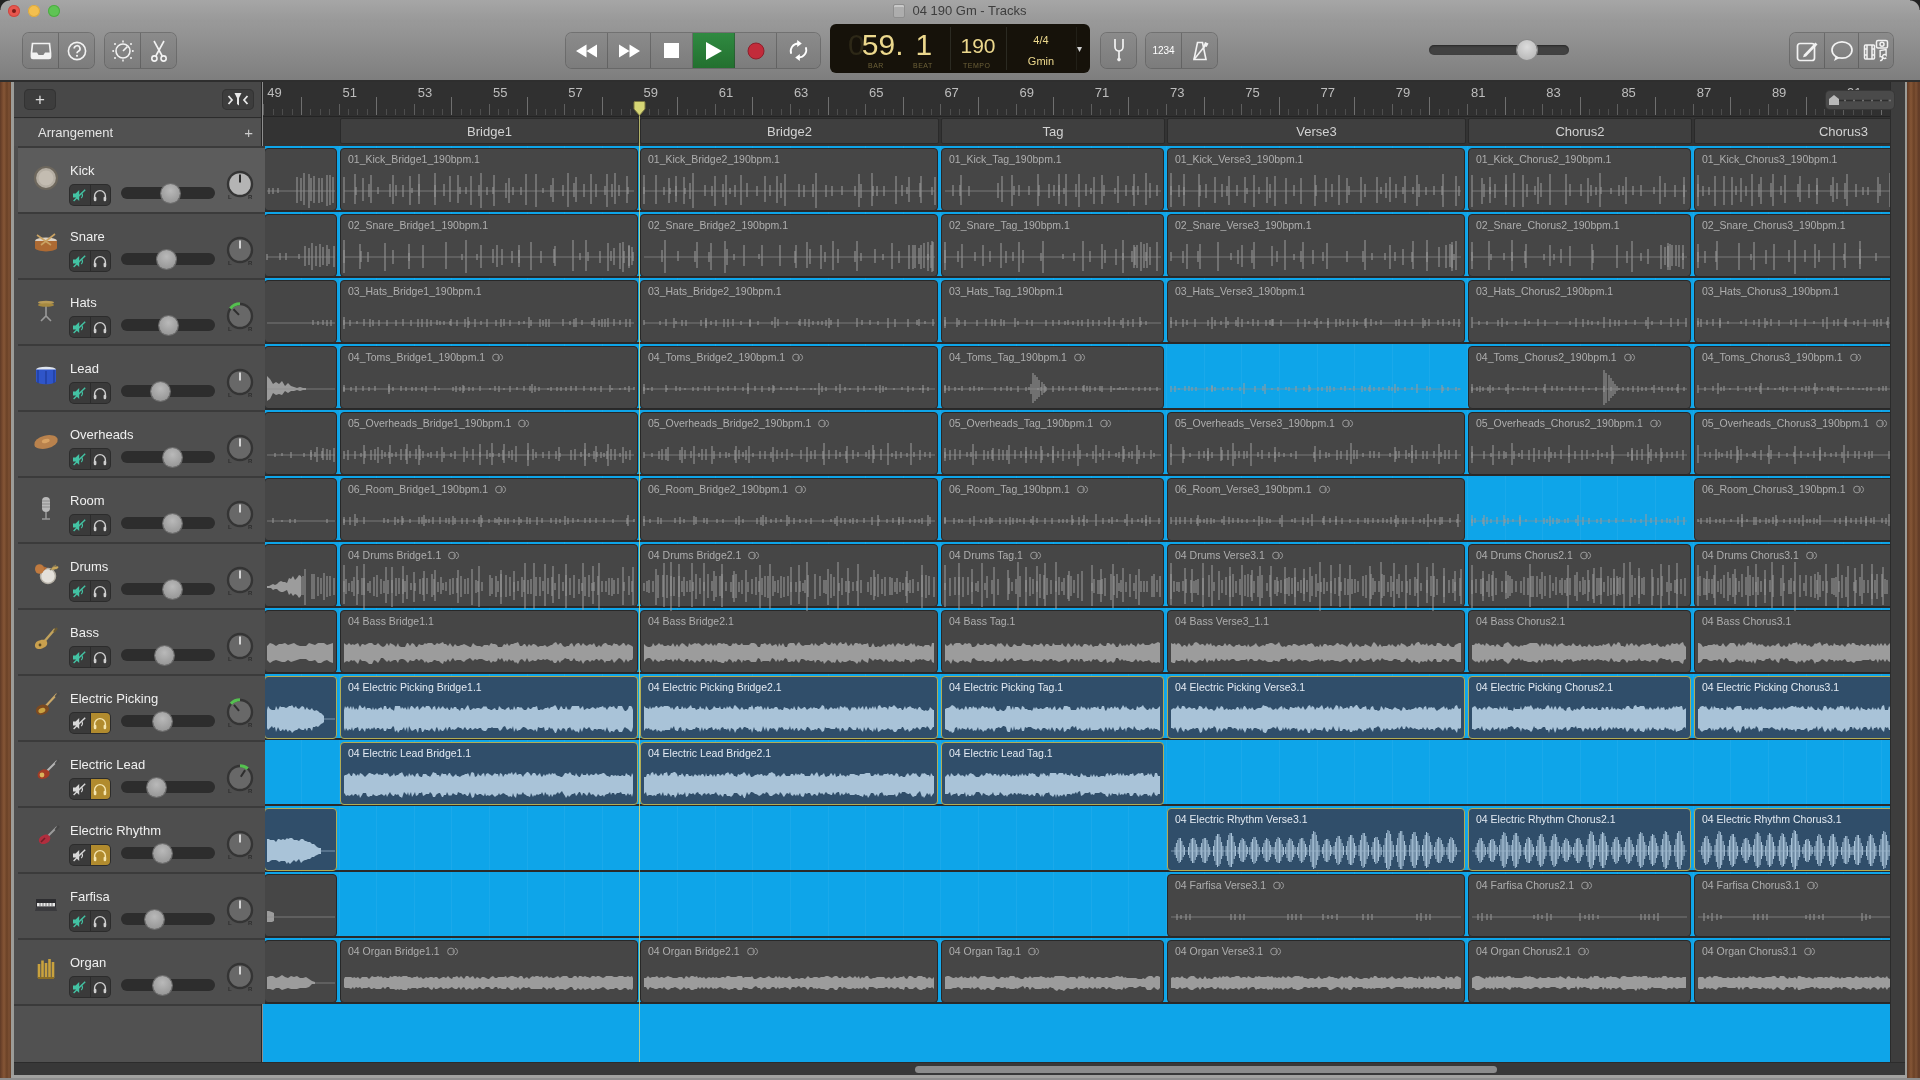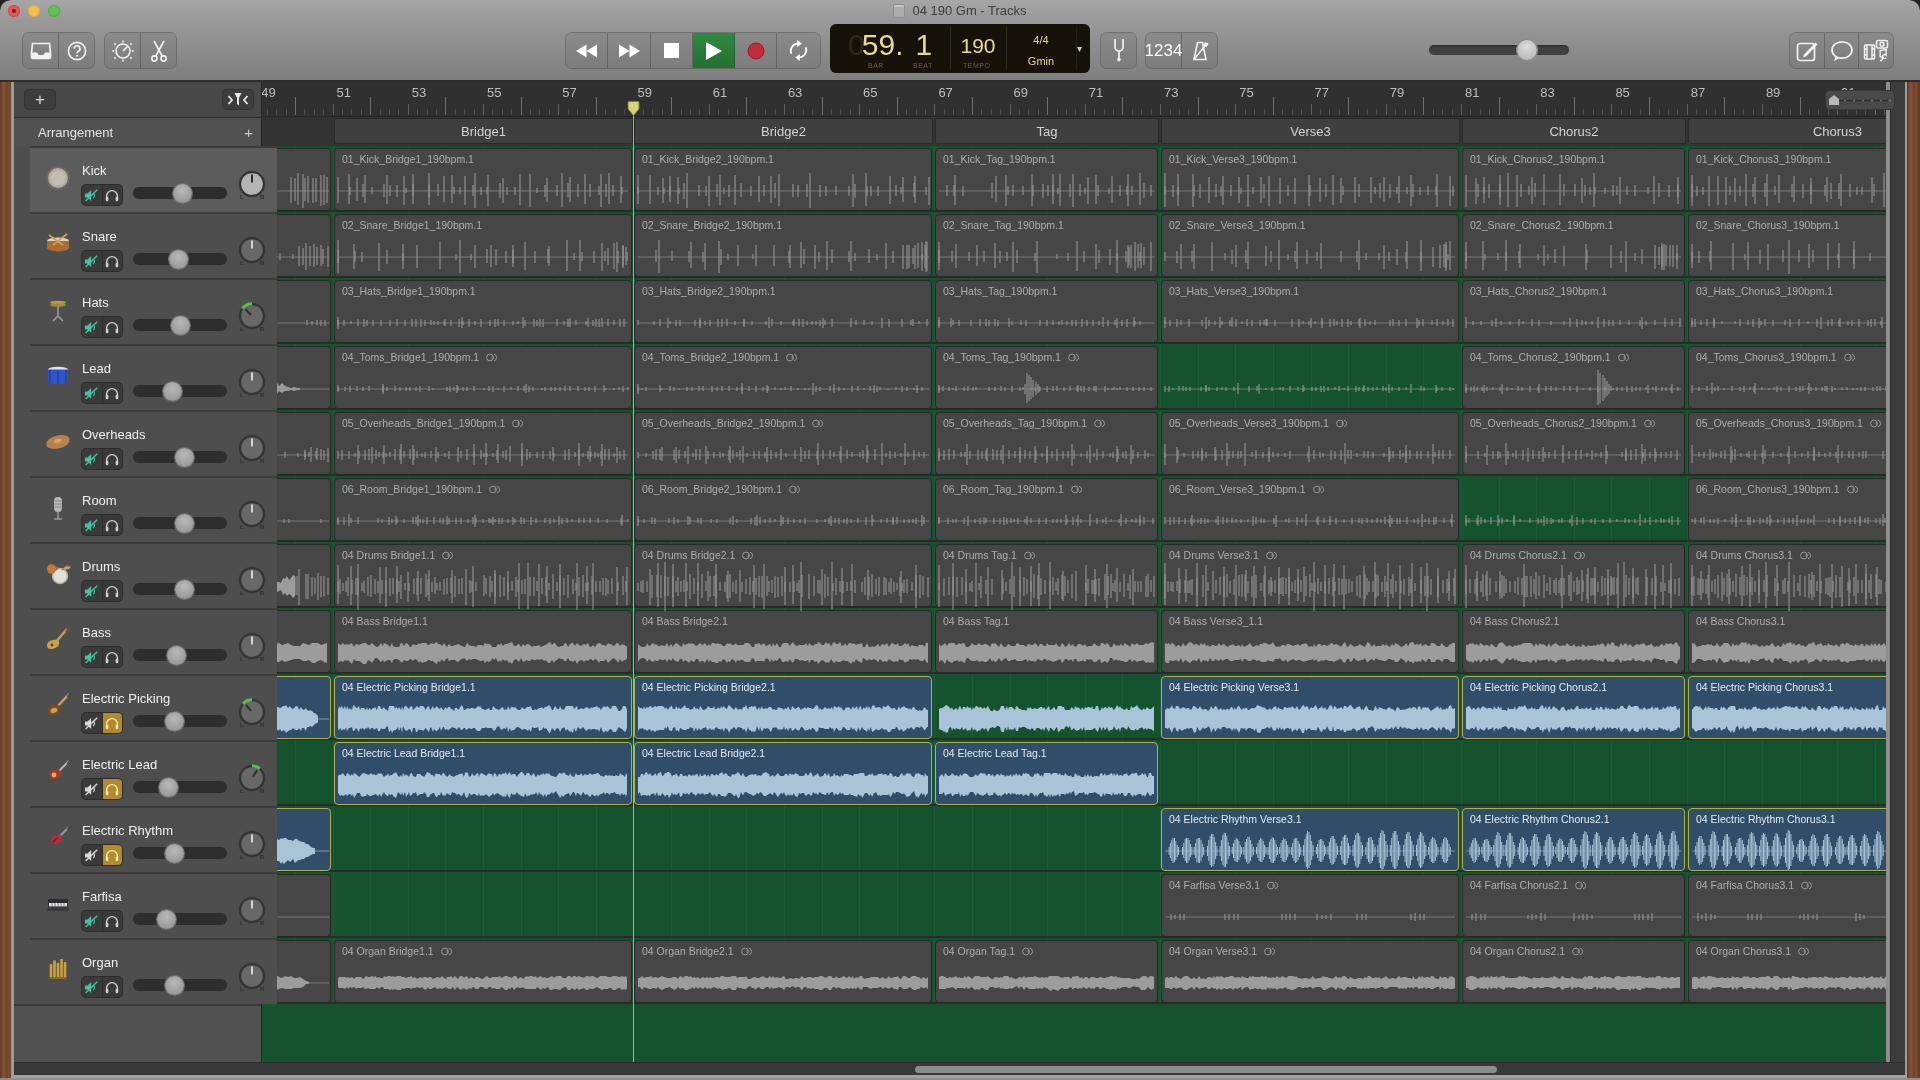--- a/index.html
+++ b/index.html
@@ -38,33 +38,33 @@
 #brdr-b{position:absolute;left:11px;top:1075px;width:1896px;height:3px;background:#a2a2a0}
 #bot{position:absolute;left:0;top:1078px;width:1920px;height:2px;background:#8e8e8e}
 
 #hcol{position:absolute;left:14px;top:82px;width:247px;height:980px;background:#4e4e4e;border-right:1px solid #252525;box-sizing:content-box}
 #hcol-top{position:absolute;left:0;top:0;width:247px;height:36px;background:#484848;border-bottom:1px solid #2c2c2c}
 .sbtn{position:absolute;width:32px;height:21px;background:#3d3d3d;border-radius:5px;box-shadow:inset 0 0 0 1px #333;color:#ddd;display:flex;align-items:center;justify-content:center}
 #arrrow{position:absolute;left:0;top:37px;width:247px;height:27px;background:#515151;color:#e4e4e4;font-size:13px;line-height:27px}
 #arrrow span{margin-left:24px}
 #arrplus{position:absolute;right:8px;top:0;color:#ccc;font-size:15px}
 #hfill{position:absolute;left:0;top:922px;width:247px;height:58px;background:#515151;border-top:2px solid #3a3a3a}
-.trow{position:absolute;left:16px;width:247px;height:66px;background:#4e4e4e;border-top:2px solid #3b3b3b}
+.trow{position:absolute;left:4px;width:247px;height:66px;background:#4e4e4e;border-top:2px solid #3b3b3b}
 .trow.sel{background:#5c5c5c}
 .ticon{position:absolute;left:13px;top:15px;width:30px;height:30px}
 .tname{position:absolute;left:52px;top:15px;font-size:13px;color:#efefef}
 .btns{position:absolute;left:52px;top:37px;width:40px;height:20px;background:#3a3a3a;border-radius:4px;box-shadow:0 0 0 1px #2c2c2c;display:flex}
 .btns>div{flex:1;display:flex;align-items:center;justify-content:center}
 .btns .mut{border-right:1px solid #2c2c2c}
 .sol.on{background:#b18b2e;border-radius:0 4px 4px 0}
 .vsl{position:absolute;left:103px;top:39px;width:94px;height:12px;border-radius:6px;background:#2d2d2d}
 .vknob{position:absolute;top:-3.5px;width:19px;height:19px;border-radius:50%;background:radial-gradient(circle at 50% 35%,#b9b9b9,#8e8e8e);box-shadow:0 0 0 1px #6e6e6e}
 .pan{position:absolute;left:207px;top:22px}
 
-#tlc{position:absolute;left:257px;top:82px;width:1629px;height:993px;background:#14532d;overflow:hidden}
+#tlc{position:absolute;left:263px;top:82px;width:1629px;height:993px;background:#0ea5e9;overflow:hidden}
 #ruler{position:absolute;left:0;top:0;width:1629px;height:35px;background:#303030;border-bottom:1px solid #242424}
 .rnum{position:absolute;top:3px;font-size:13px;color:#bdbdbd}
 .tk{position:absolute;width:1px}
 #arrlane{position:absolute;left:0;top:35px;width:1629px;height:29px;background:#333}
 .arrsec{position:absolute;top:1px;height:26px;background:#3f3f3f;border:1px solid #2a2a2a;border-radius:2px;color:#d2d2d2;font-size:13px;text-align:center;line-height:25px}
 #lanes{position:absolute;left:0;top:64px;width:1629px;height:916px}
 #lanesin{position:absolute;left:0;top:0;width:1629px;height:858px;overflow:hidden}
 .gl{position:absolute;top:0;bottom:0;width:1px;background:rgba(255,255,255,.05)}
 .ldiv{position:absolute;left:0;width:1629px;height:2px;background:#2a2a2a}
 .reg{position:absolute;height:63px;background:#464646;border:1px solid #282828;border-radius:4px;overflow:hidden}
@@ -193,21 +193,21 @@
           <svg width="16" height="26" viewBox="0 0 16 26">
             <g stroke="#f2f2f2" stroke-width="1.7" fill="none">
               <path d="M4 1v8a4 4 0 0 0 8 0V1"></path>
               <path d="M8 13V20"></path>
             </g>
             <circle cx="8" cy="21.6" r="1.8" fill="#f2f2f2"></circle>
           </svg>
         </div>
       </div>
 <div class="gbtn" style="left:1146px;top:11px;width:71px">
-        <div style="width:36px;color:#fff;font-size:17px">1234</div>
+        <div style="width:36px;color:#fff;font-size:10px">1234</div>
         <div style="width:35px">
           <svg width="22" height="22" viewBox="0 0 22 22">
             <g stroke="#f2f2f2" stroke-width="1.6" fill="none">
               <path d="M8.5 2.5h5L17 19.5H5z"></path>
               <path d="M5 19.5L17.5 4"></path>
             </g>
             <path d="M16 2l3.5 1.5-1.8 3.6-3-1.6z" fill="#f2f2f2"></path>
           </svg>
         </div>
       </div>
@@ -748,20 +748,23 @@
       <div class="reg" style="left:1431px;top:528px;width:298px">
         <span class="rl">04 Bass Chorus3.1</span>
       </div>
       <div class="reg b" style="left:1px;top:594px;width:73px"></div>
       <div class="reg b" style="left:77px;top:594px;width:298px">
         <span class="rl">04 Electric Picking Bridge1.1</span>
       </div>
       <div class="reg b" style="left:377px;top:594px;width:298px">
         <span class="rl">04 Electric Picking Bridge2.1</span>
       </div>
+      <div class="reg b" style="left:678px;top:594px;width:223px">
+        <span class="rl">04 Electric Picking Tag.1</span>
+      </div>
       <div class="reg b" style="left:904px;top:594px;width:298px">
         <span class="rl">04 Electric Picking Verse3.1</span>
       </div>
       <div class="reg b" style="left:1205px;top:594px;width:223px">
         <span class="rl">04 Electric Picking Chorus2.1</span>
       </div>
       <div class="reg b" style="left:1431px;top:594px;width:298px">
         <span class="rl">04 Electric Picking Chorus3.1</span>
       </div>
       <div class="reg b" style="left:77px;top:660px;width:298px">

